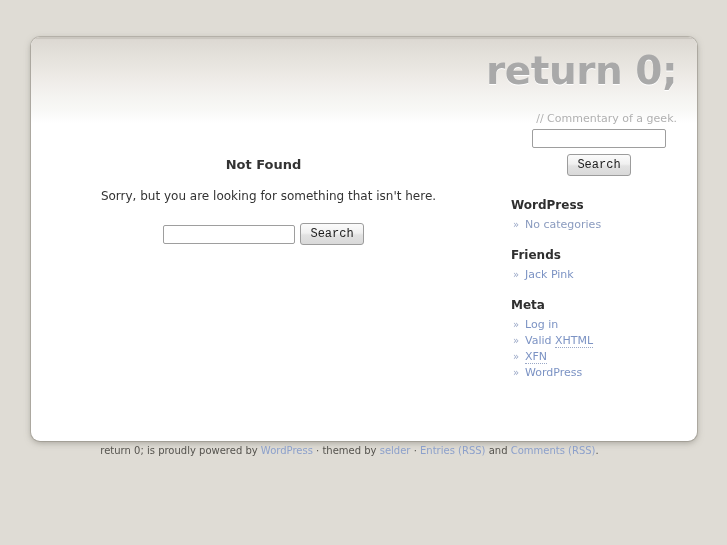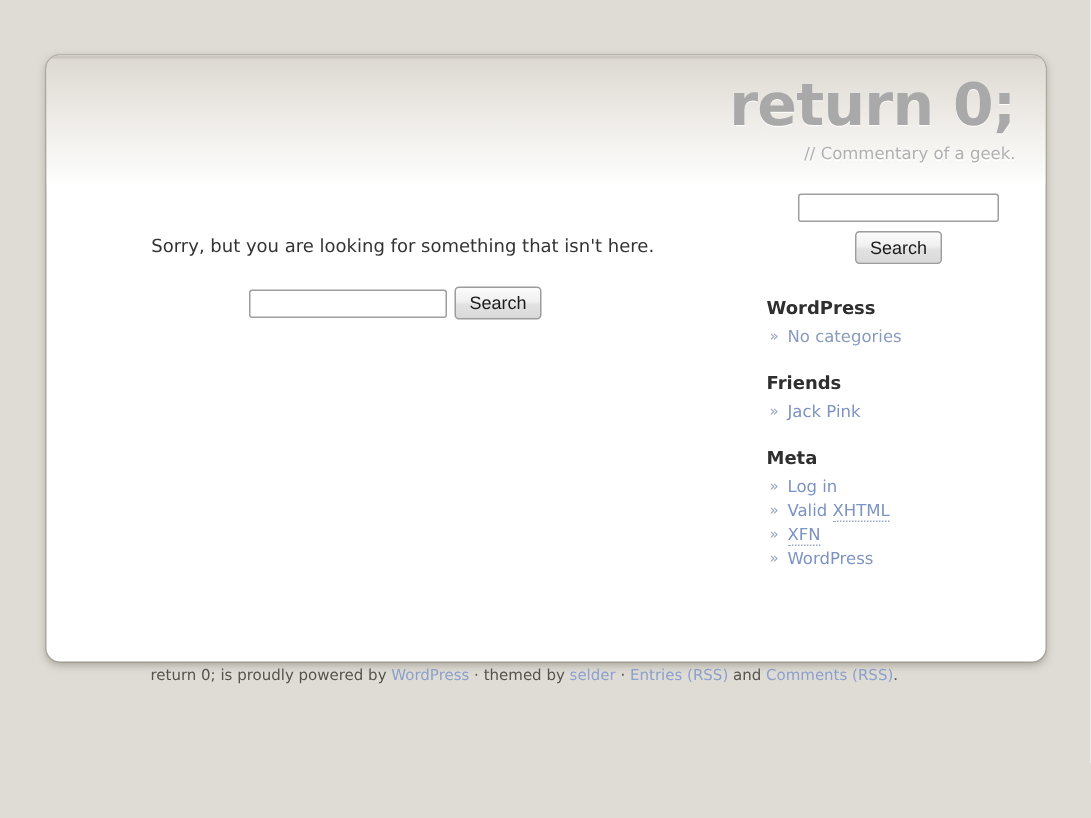--- a/index.html
+++ b/index.html
@@ -72,21 +72,21 @@
     font-size: 39px;
     font-weight: bold;
     color: #a9a9a9;
     letter-spacing: -0.5px;
     line-height: 44px;
     text-shadow: 0 1px 0 #ffffff;
   }
   .site-desc {
     font-size: 11px;
     color: #b0b0b0;
-    margin-top: 3px;
+    margin-top: 19px;
     line-height: 14px;
     text-shadow: 0 1px 0 #ffffff;
   }
 
   
   .content {
     position: absolute;
     left: 0;
     top: 120px;
     width: 465px;
@@ -126,21 +126,21 @@
   .txt.wide { width: 134px; }
   .txt.main { width: 132px; }
 
   .btn {
     box-sizing: border-box;
     height: 22px;
     padding: 0 9px;
     border: 1px solid #9c9c9c;
     border-radius: 3px;
     background: linear-gradient(to bottom, #fbfbfb 0%, #f0f0f0 45%, #e2e2e2 55%, #d9d9d9 100%);
-    font-family: Liberation Sans, sans-serif;
+    font-family: Liberation Mono, monospace;
     font-size: 12px;
     color: #1b1b1b;
     cursor: pointer;
     vertical-align: middle;
     line-height: 20px;
   }
 
   
   .sidebar {
     position: absolute;
@@ -218,20 +218,21 @@
   <div class="card">
     <div class="card-headband"></div>
     <div class="card-headband-top"></div>
 
     <div class="site-head">
       <div class="site-title">return 0;</div>
       <div class="site-desc">// Commentary of a geek.</div>
     </div>
 
     <div class="content">
+      <h2 class="nf-title">Not Found</h2>
       <p class="nf-text">Sorry, but you are looking for something that isn't here.</p>
       <form class="inline-search">
         <input class="txt main" type="text" placeholder="" style="">
         <button class="btn" type="submit">Search</button>
       </form>
     </div>
 
     <div class="sidebar">
 
       <form class="side-search">

